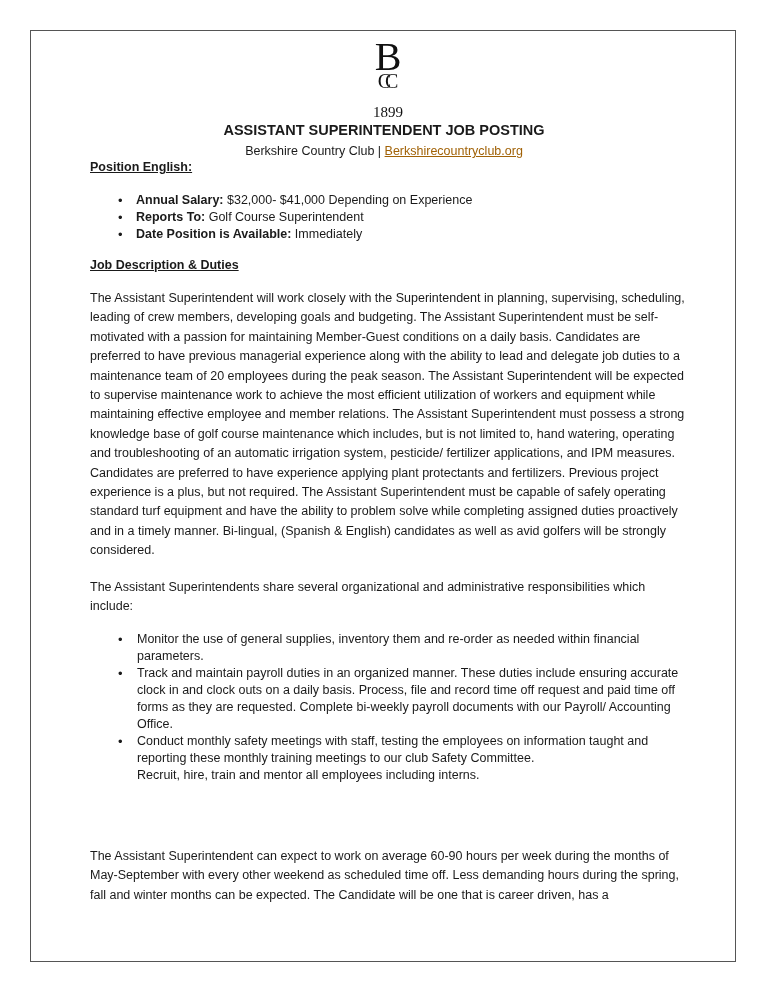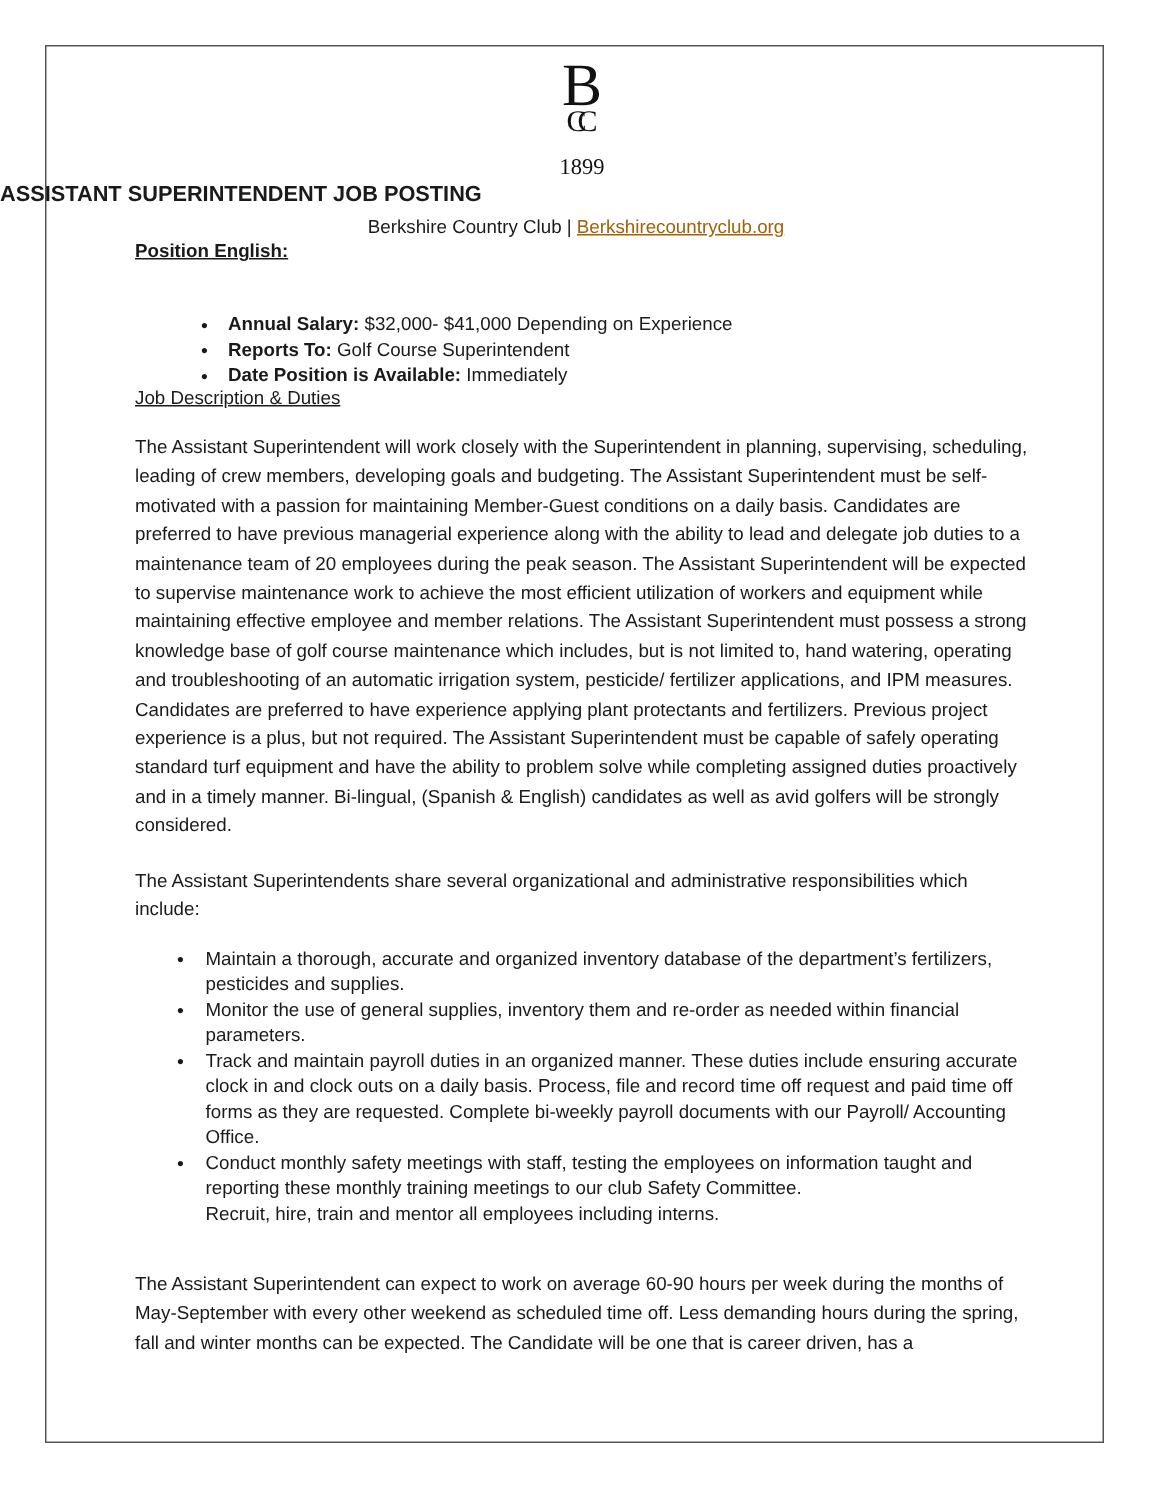--- a/index.html
+++ b/index.html
@@ -5,28 +5,28 @@
   html, body { margin:0; padding:0; background:#ffffff; }
   body { width:768px; height:994px; position:relative; overflow:hidden;
          font-family:"Liberation Sans", sans-serif; color:#1a1a1a; }
   .frame { position:absolute; left:30px; top:30px; width:706px; height:932px;
            border:1px solid #555; box-sizing:border-box; }
   .logo { position:absolute; left:358px; top:40px; width:60px; text-align:center;
           font-family:"Liberation Serif", serif; color:#111; }
   .logo .b { font-size:40px; line-height:34px; display:block; }
   .logo .cc { font-size:20px; line-height:14px; display:block; letter-spacing:-6px; margin-left:-6px; }
   .logo .yr { font-size:15px; line-height:16px; display:block; margin-top:16px; }
-  .title { position:absolute; left:0; width:768px; top:122px; 
+  .title { position:absolute; left:0; width:768px; top:122px; text-align:center;
            font-weight:bold; font-size:14.5px; }
   .subtitle { position:absolute; left:0; width:768px; top:144px; text-align:center; font-size:12.5px; }
   .subtitle a { color:#1f35c8; text-decoration:underline; }
-  .h { position:absolute; left:90px; font-size:12.5px; }
+  .h { position:absolute; left:90px; font-size:12.5px;font-weight:bold; }
   .h.bold { font-weight:bold; text-decoration:underline; }
   .h.under { text-decoration:underline; }
-  ul.details { position:absolute; left:118px; top:192px; margin:16px; padding:0; list-style:none; font-size:12.5px; }
+  ul.details { position:absolute; left:118px; top:192px; margin:0; padding:0; list-style:none; font-size:12.5px; }
   ul.details li { line-height:17px; position:relative; padding-left:18px; }
   ul.details li::before { content:"\2022"; position:absolute; left:0; top:0; font-size:13px; }
   .para { position:absolute; left:90px; width:600px; font-size:12.5px; line-height:19.4px; }
   ul.duties { position:absolute; left:118px; top:631px; margin:0; padding:0; list-style:none; font-size:12.5px; width:570px; }
   ul.duties li { line-height:17px; position:relative; padding-left:19px; }
   ul.duties li.bul::before { content:"\2022"; position:absolute; left:0; top:0; font-size:13px; }
   b { font-weight:bold; }
 </style>
 </head>
 <body>
@@ -50,20 +50,19 @@
   <li><b>Date Position is Available:</b><span> Immediately</span></li>
 </ul>
 
 <div class="h under" style="top:258px;">Job Description &amp; Duties</div>
 
 <div class="para" style="top:289px;">The Assistant Superintendent will work closely with the Superintendent in planning, supervising, scheduling, leading of crew members, developing goals and budgeting. The Assistant Superintendent must be self-motivated with a passion for maintaining Member-Guest conditions on a daily basis. Candidates are preferred to have previous managerial experience along with the ability to lead and delegate job duties to a maintenance team of 20 employees during the peak season. The Assistant Superintendent will be expected to supervise maintenance work to achieve the most efficient utilization of workers and equipment while maintaining effective employee and member relations. The Assistant Superintendent must possess a strong knowledge base of golf course maintenance which includes, but is not limited to, hand watering, operating and troubleshooting of an automatic irrigation system, pesticide/ fertilizer applications, and IPM measures. Candidates are preferred to have experience applying plant protectants and fertilizers. Previous project experience is a plus, but not required. The Assistant Superintendent must be capable of safely operating standard turf equipment and have the ability to problem solve while completing assigned duties proactively and in a timely manner. Bi-lingual, (Spanish &amp; English) candidates as well as avid golfers will be strongly considered.</div>
 
 <div class="para" style="top:578px;">The Assistant Superintendents share several organizational and administrative responsibilities which include:</div>
 
 <ul class="duties">
-  <li class="bul">Maintain a thorough, accurate and organized inventory database of the department’s fertilizers, pesticides and supplies.</li>
   <li class="bul">Monitor the use of general supplies, inventory them and re-order as needed within financial parameters.</li>
   <li class="bul">Track and maintain payroll duties in an organized manner. These duties include ensuring accurate clock in and clock outs on a daily basis. Process, file and record time off request and paid time off forms as they are requested. Complete bi-weekly payroll documents with our Payroll/ Accounting Office.</li>
   <li class="bul">Conduct monthly safety meetings with staff, testing the employees on information taught and reporting these monthly training meetings to our club Safety Committee.</li>
   <li>Recruit, hire, train and mentor all employees including interns.</li>
 </ul>
 
 <div class="para" style="top:847px;">The Assistant Superintendent can expect to work on average 60-90 hours per week during the months of May-September with every other weekend as scheduled time off. Less demanding hours during the spring, fall and winter months can be expected. The Candidate will be one that is career driven, has a</div>
 
 </body></html>

